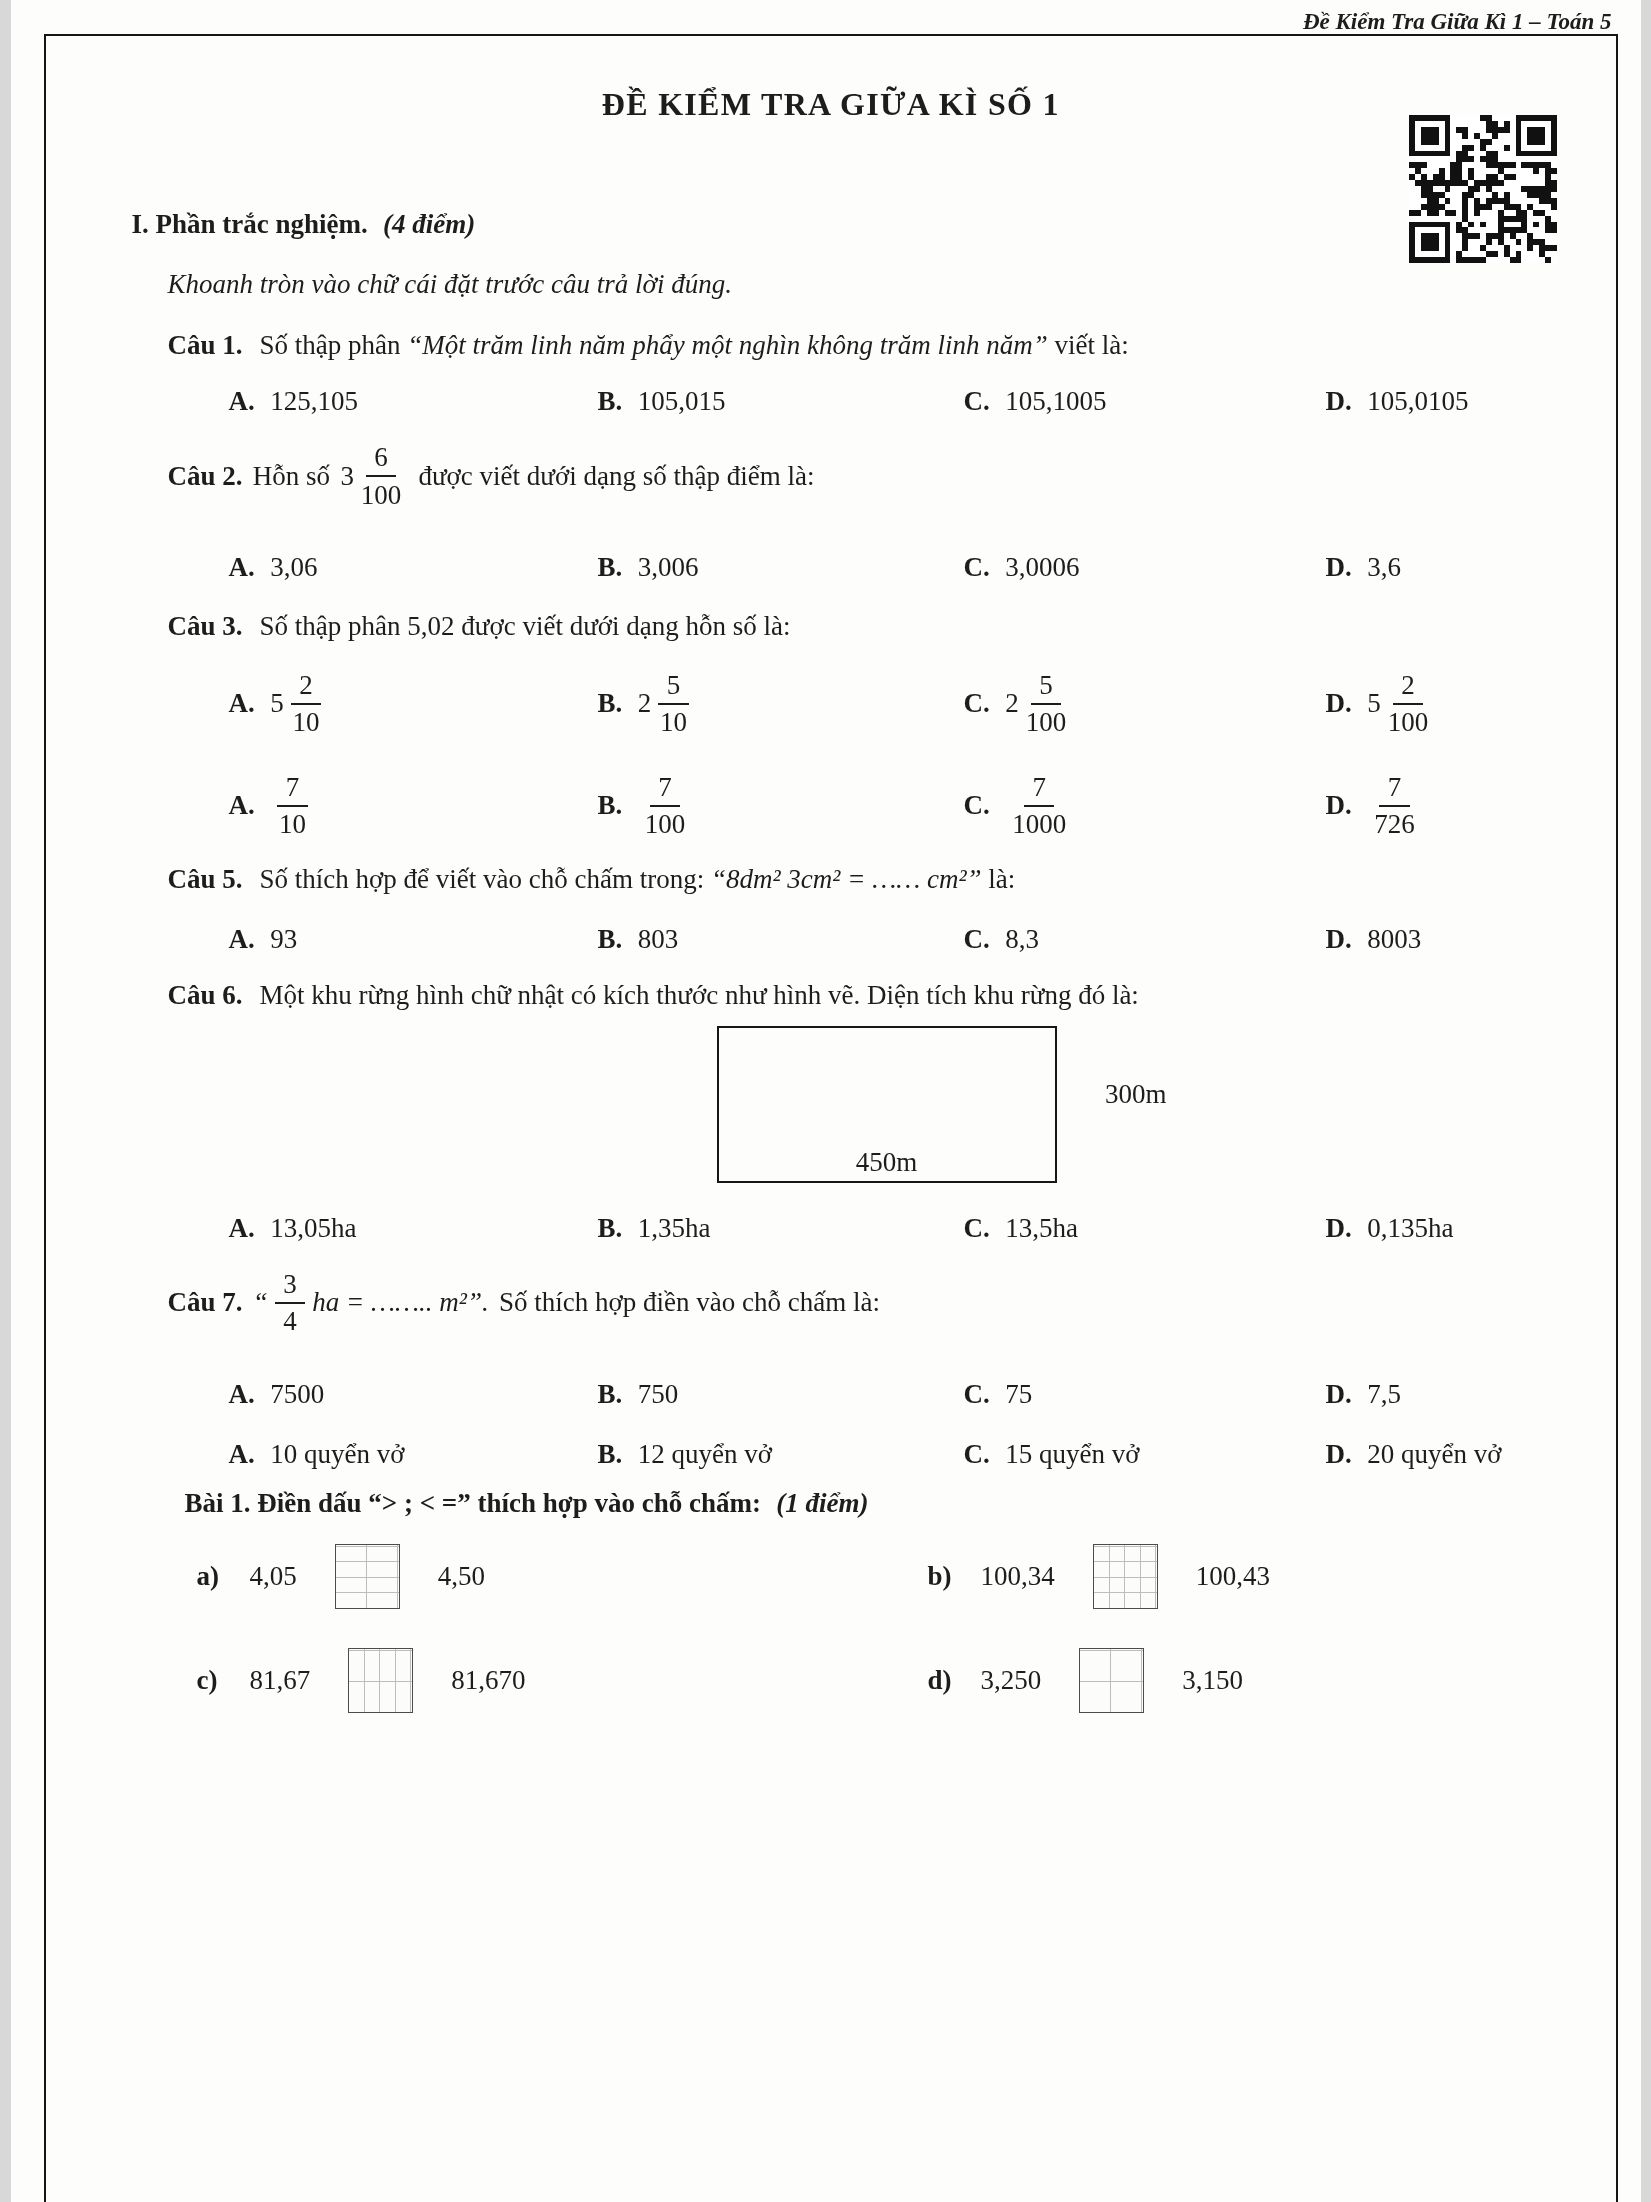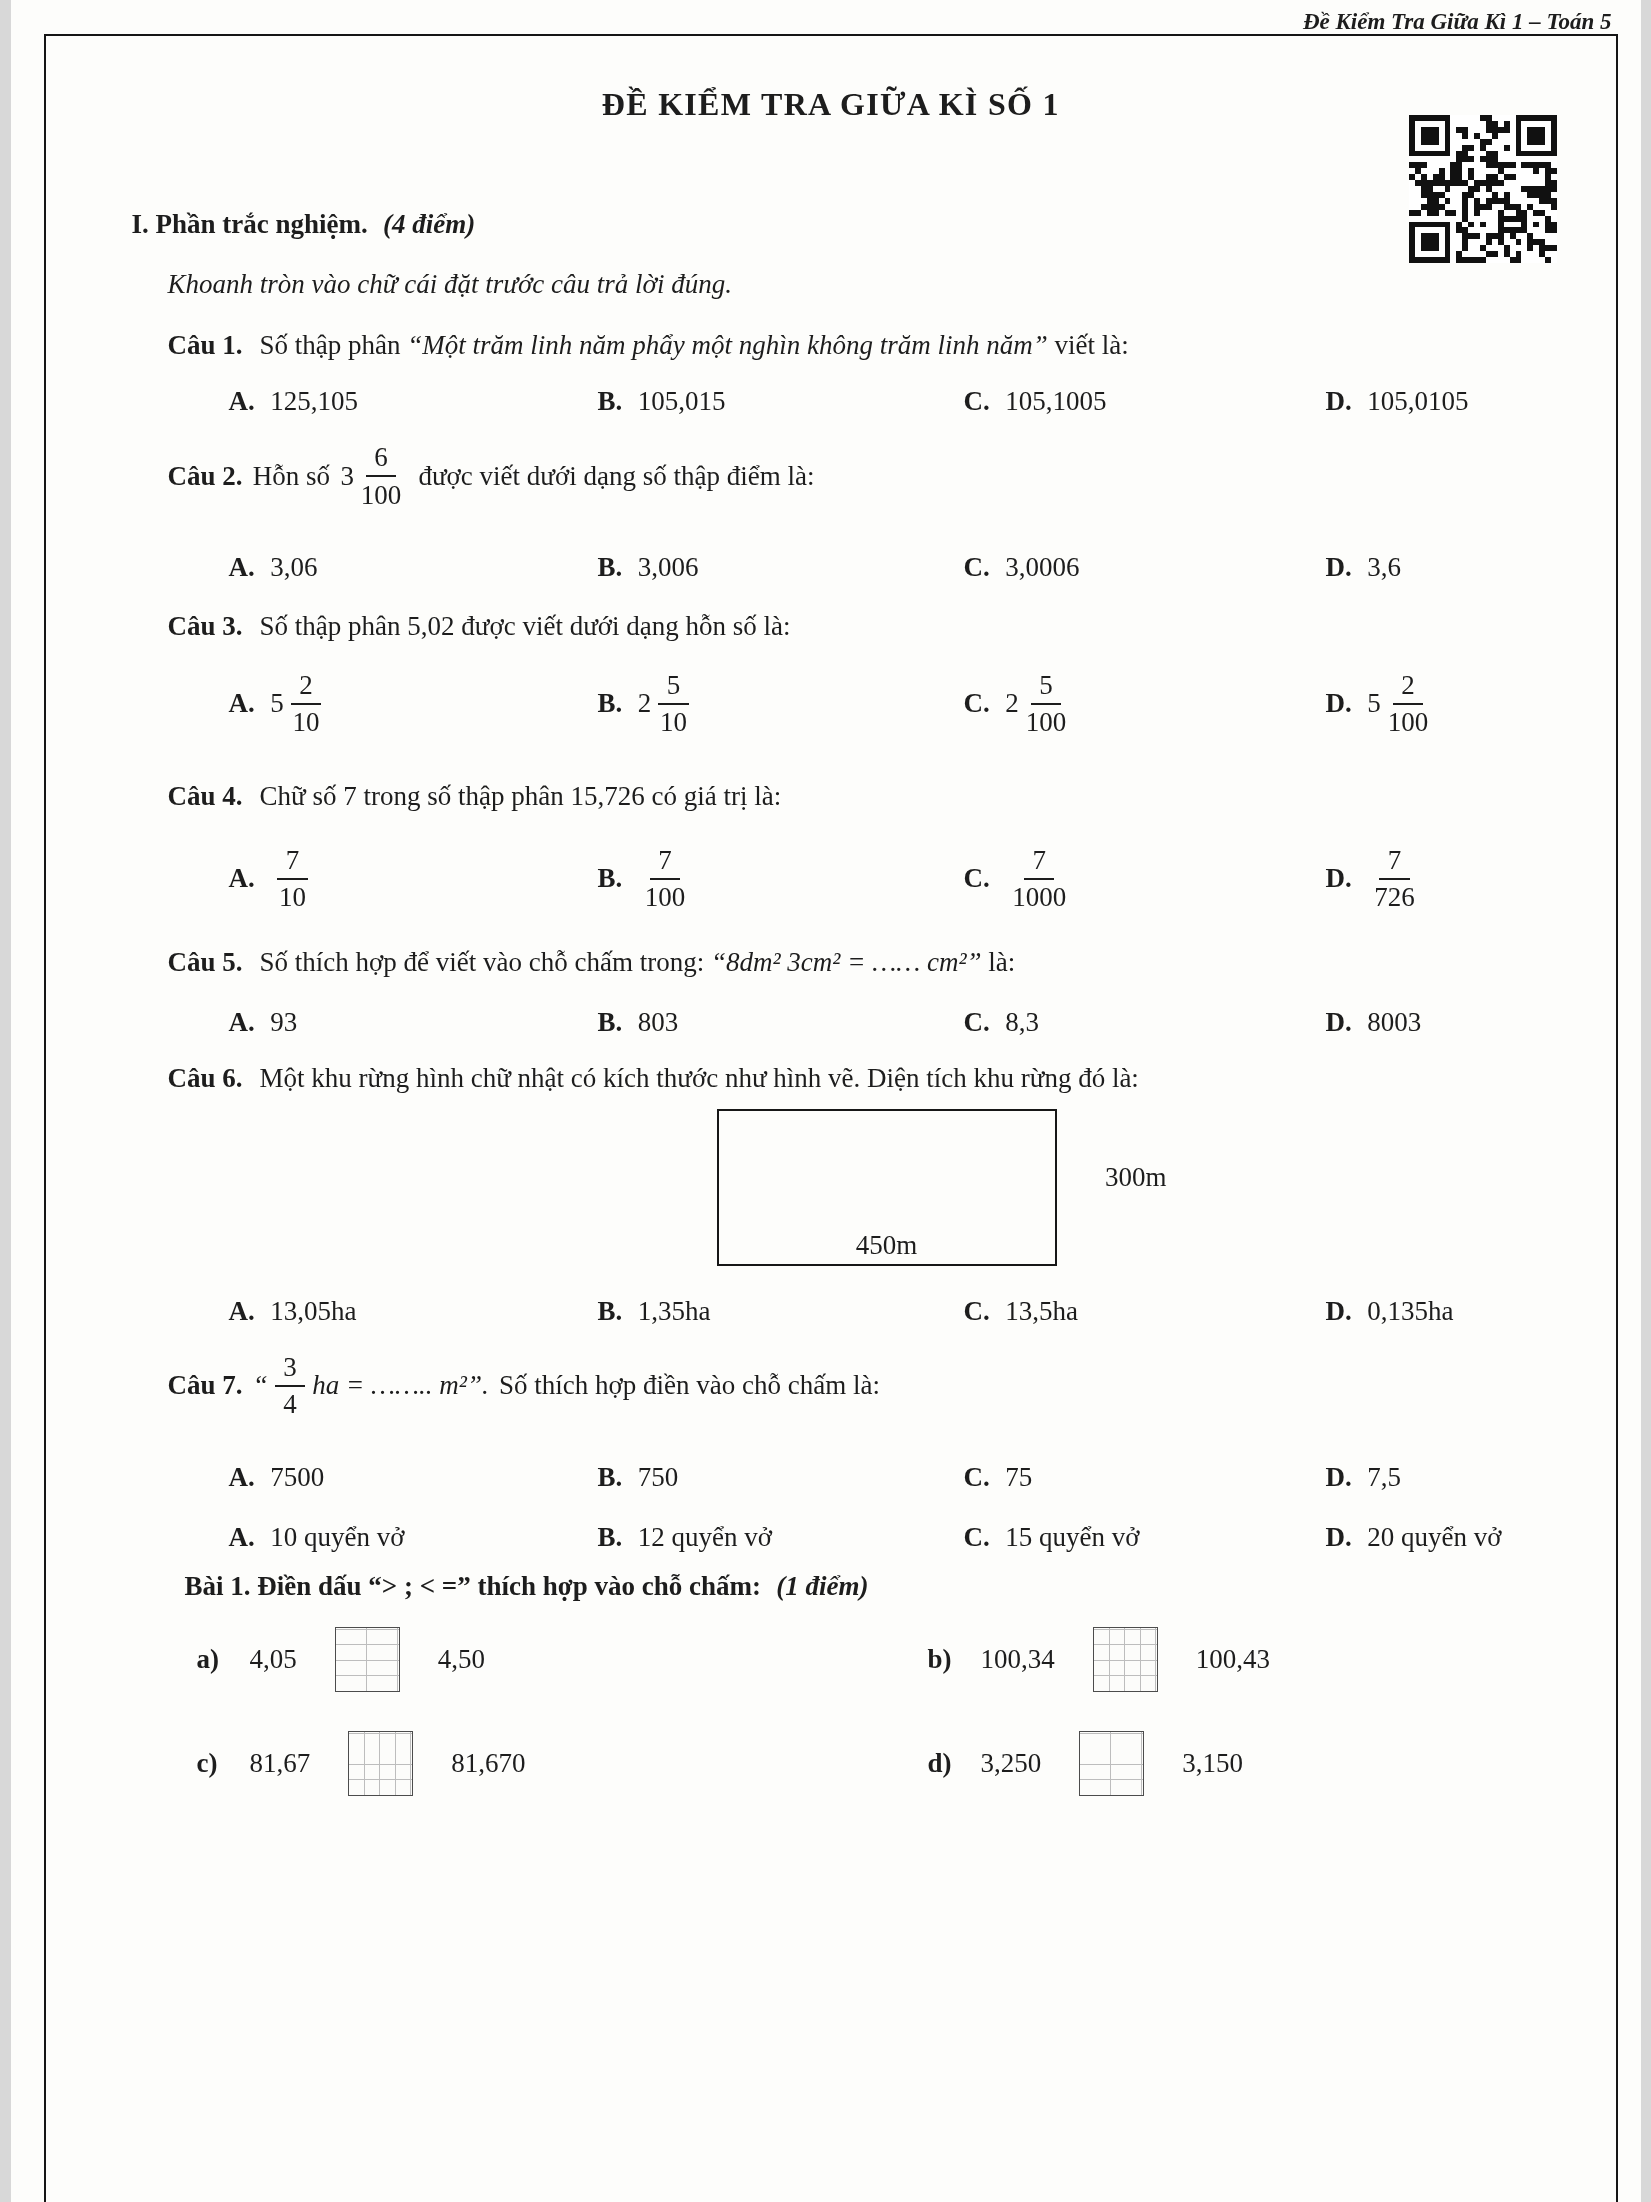--- a/index.html
+++ b/index.html
@@ -40,21 +40,21 @@
   .crow{margin-left:151px;display:grid;grid-template-columns:731px 1fr;align-items:center;}
   .citem{display:flex;align-items:center;}
   .ckey{font-weight:bold;width:53px;}
   .abox{
     width:65px;height:65px;flex:0 0 65px;margin:0 38px;border:1.7px solid #4c4c4c;background:#fcfcfa;
     background-image:
       repeating-linear-gradient(0deg,transparent 0 14.6px,#bdbdbd 14.6px 15.5px),
       repeating-linear-gradient(90deg,transparent 0 14.6px,#bdbdbd 14.6px 15.5px);
   }
   .mt24{margin-top:20.6px;}.mt22{margin-top:19px;}.mt26{margin-top:22.4px;}.mt28{margin-top:24px;}
-  .mt29{margin-top:25px;}.mt30{margin-top:24px;}.mt34{margin-top:29px;}.mt35{margin-top:30px;}
+  .mt29{margin-top:25px;}.mt30{margin-top:14px;}.mt34{margin-top:29px;}.mt35{margin-top:30px;}
   .mt38{margin-top:33px;}.mt43{margin-top:37px;}.mt45{margin-top:39px;}.mt23{margin-top:20px;}
   .sec2{margin-top:89px;}
 </style>
 </head>
 <body>
 
 <div class="page">
   <div class="corner-note">Đề Kiểm Tra Giữa Kì 1 – Toán 5</div>
 
   <div class="frame">
@@ -472,24 +472,20 @@
             <span class="mixed">
               <span>5</span>
               <span class="frac">
                 <span class="num">2</span>
                 <span class="den">100</span>
               </span>
             </span>
           </span>
       </div>
 
-      <div class="q mt38">
-        <span class="qlabel">Câu 4.</span>
-        <span>Chữ số 7 trong số thập phân 15,726 có giá trị là:</span>
-      </div>
       <div class="opts mt28">
         <span class="opt">
             <b class="L">A.</b>
             <span class="frac">
               <span class="num">7</span>
               <span class="den">10</span>
             </span>
           </span>
         <span class="opt">
             <b class="L">B.</b>

